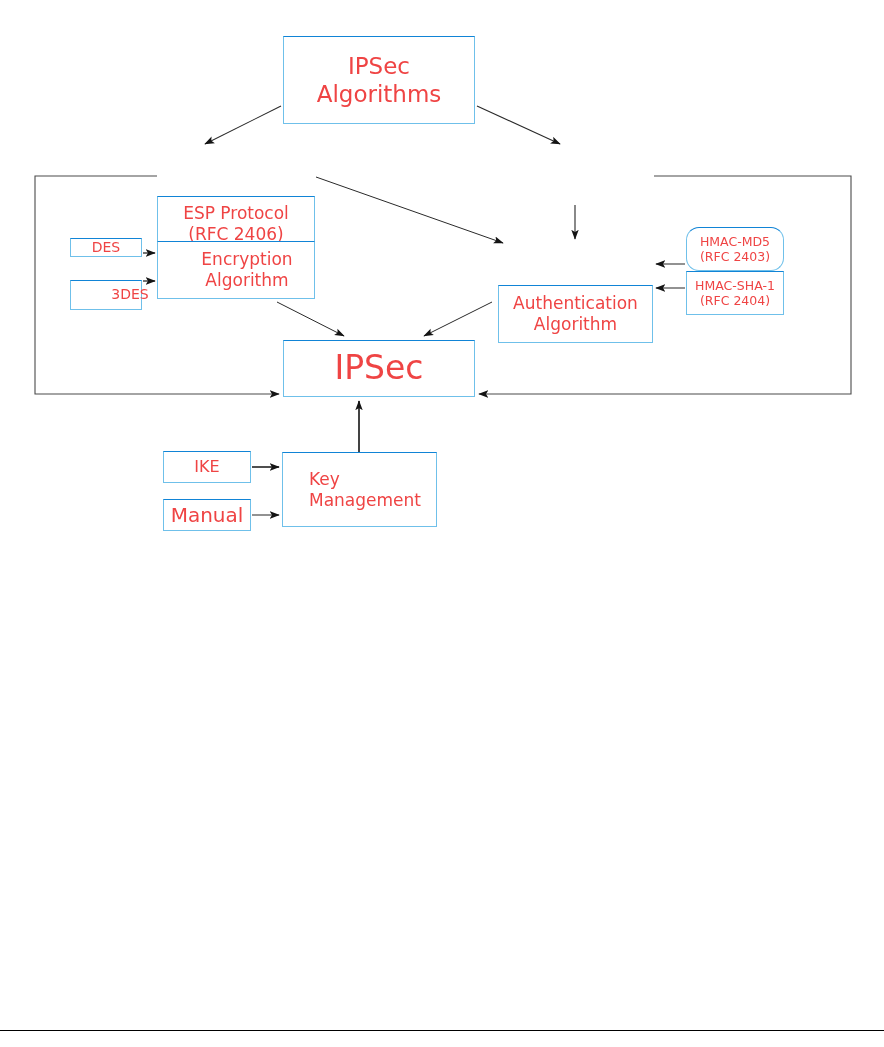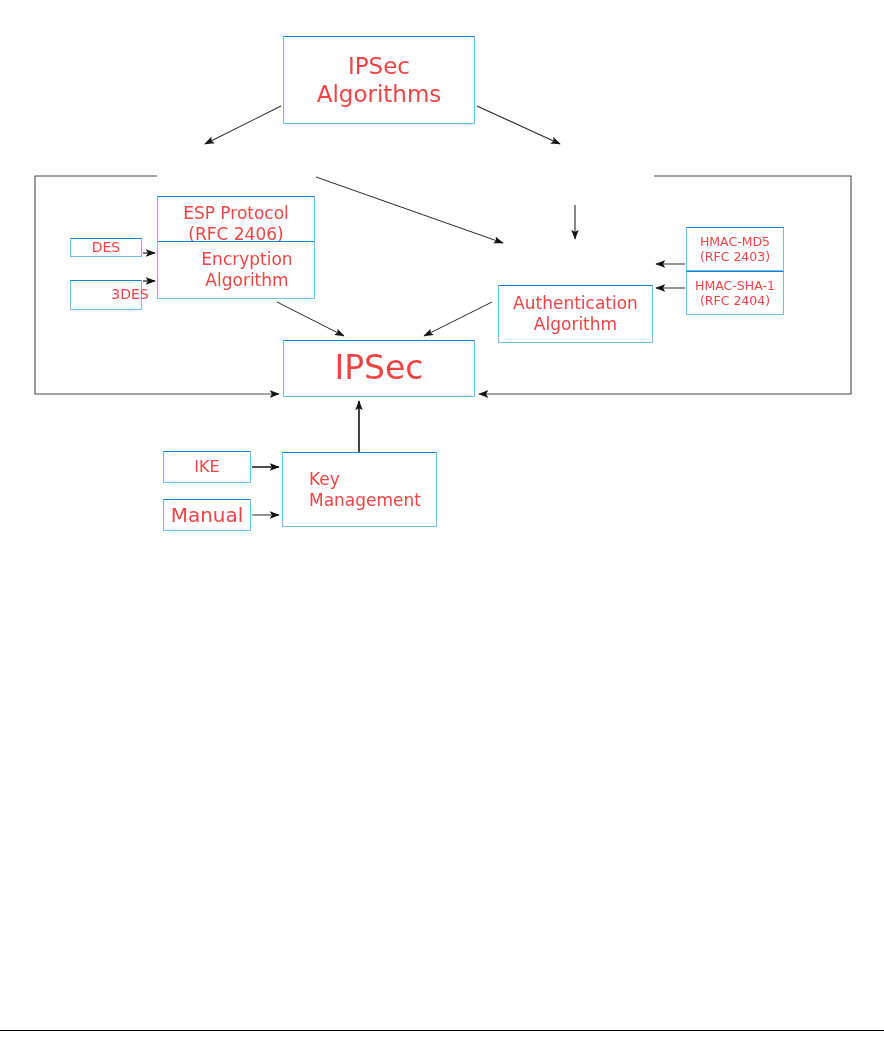--- a/index.html
+++ b/index.html
@@ -72,20 +72,21 @@
     font-size: 14px;
   }
   .n-3des {
     left: 70px; top: 280px; width: 72px; height: 30px;
     font-size: 14px;
     padding-left: 48px;
   }
   .n-hmac-md5 {
     left: 686px; top: 227px; width: 98px; height: 44px;
     font-size: 12.5px;
+    border-radius: 13px;
   }
   .n-hmac-sha1 {
     left: 686px; top: 271px; width: 98px; height: 44px;
     font-size: 12.5px;
   }
   .n-ipsec {
     left: 283px; top: 340px; width: 192px; height: 57px;
     font-size: 33px;
   }
   .n-ike {

